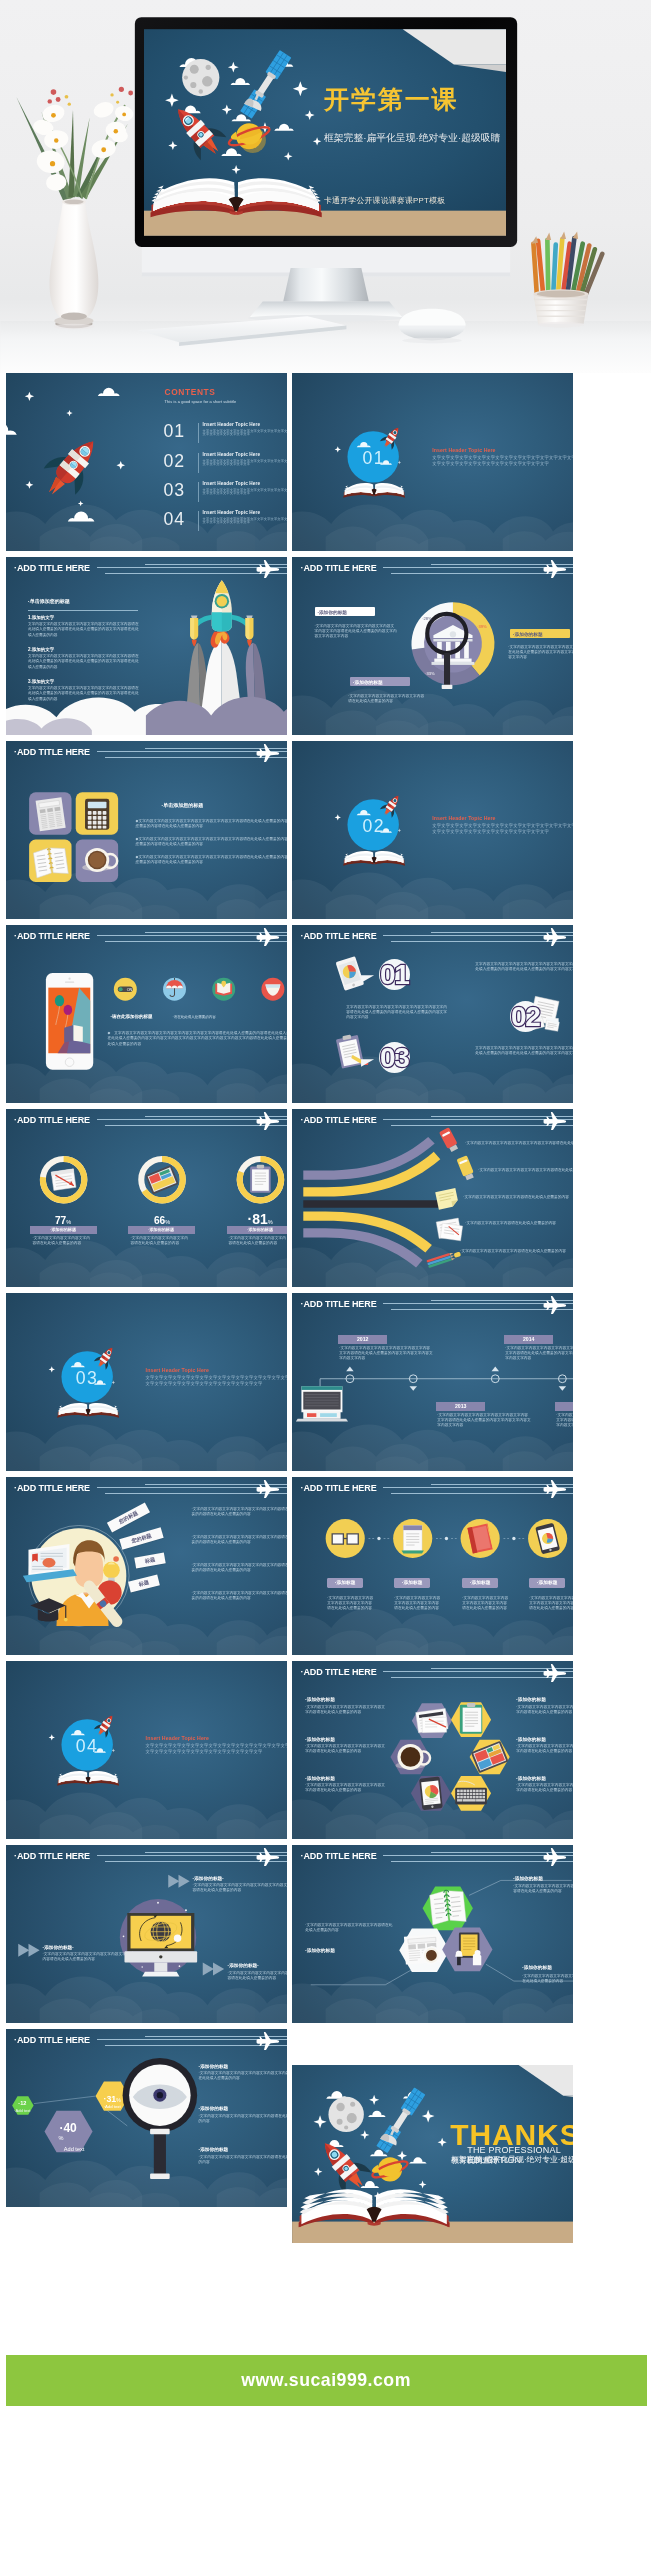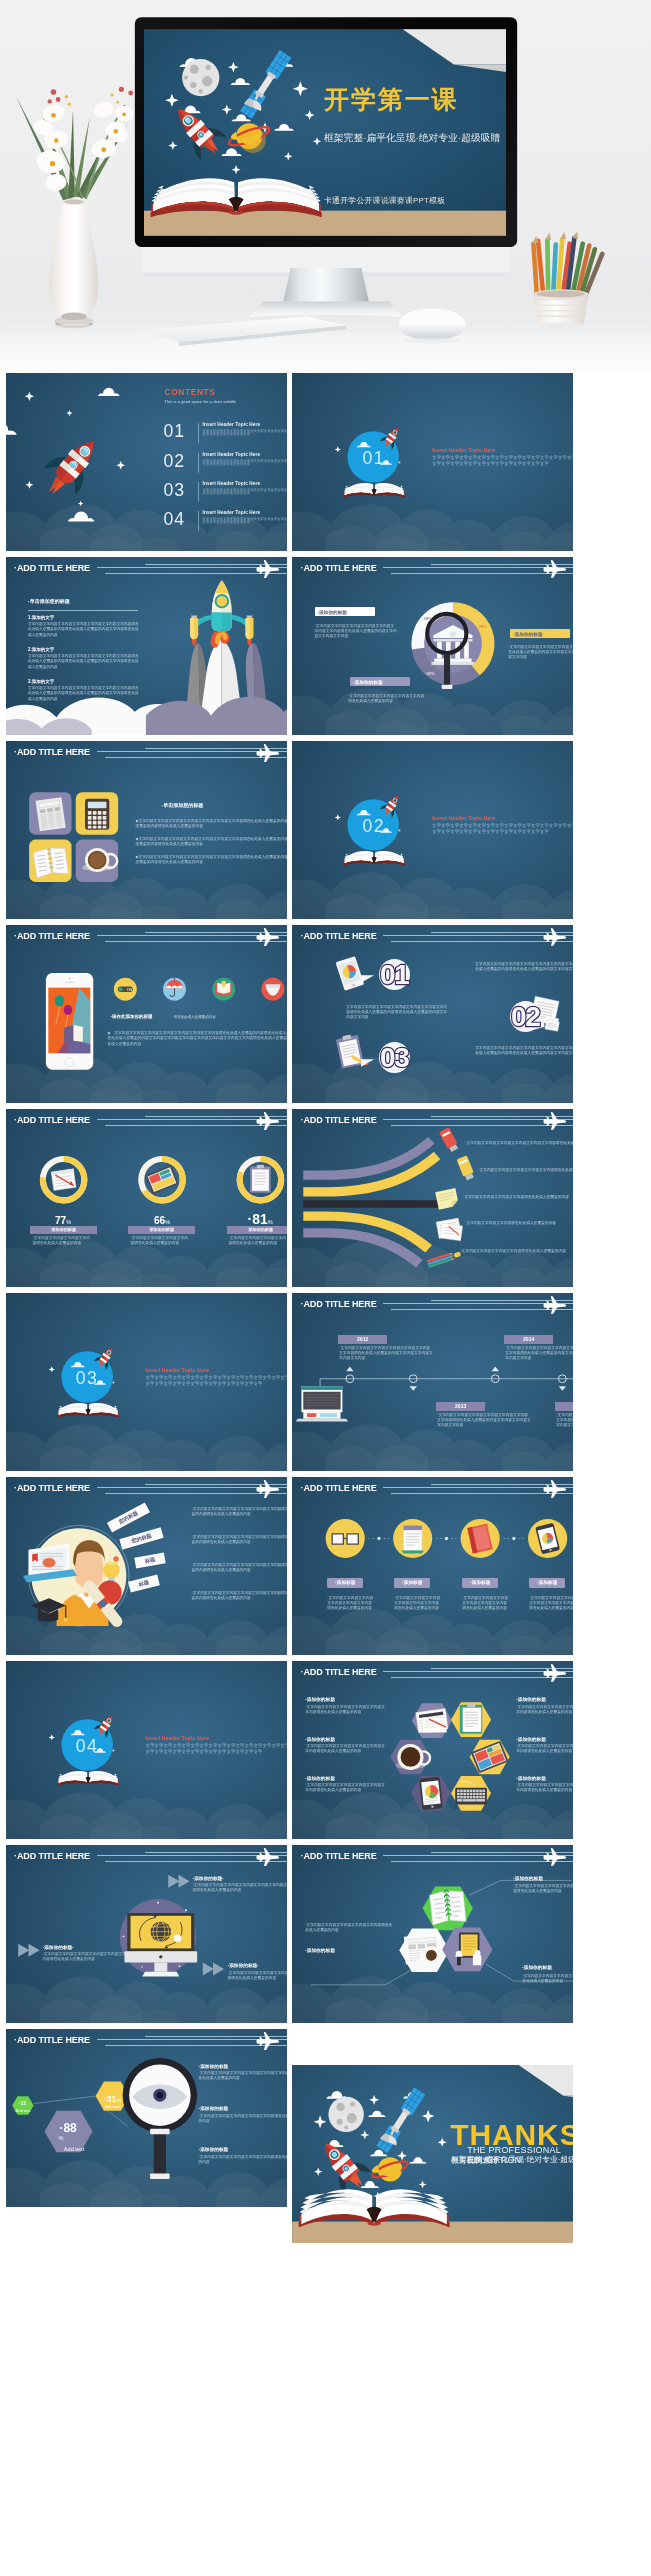--- a/index.html
+++ b/index.html
@@ -1779,21 +1779,21 @@
           <i class="hdl" style="left:139px;top:6.5px;width:145px;"></i>
           <i class="hdl" style="left:91px;top:9.7px;width:193px;"></i>
           <i class="hdl" style="left:99px;top:16px;width:184px;"></i>
           <svg class="plane" viewBox="0 0 44 34">
             <path d="M42.4 17.2 C42.4 15.6 40.4 14.8 37.6 14.6 L27.4 14.0 L26.4 13.3 C25.2 12.4 24.4 11.4 23.6 9.8 L18.2 1.2 C17.7 0.4 17.2 0 16.6 0 L15.2 0 C14.6 0 14.4 0.5 14.6 1.3 L17.6 13.4 L11.6 13.0 L9.2 9.5 C8.8 8.9 8.4 8.6 7.9 8.6 L6.8 8.6 C6.3 8.6 6.1 9.0 6.3 9.6 L7.6 12.8 L4.0 12.9 C2.0 13.2 1.0 14.2 1.0 16.0 L1.0 18.4 C1.0 20.2 2.0 21.2 4.0 21.5 L7.6 21.6 L6.3 24.8 C6.1 25.4 6.3 25.8 6.8 25.8 L7.9 25.8 C8.4 25.8 8.8 25.5 9.2 24.9 L11.6 21.4 L17.6 21.0 L14.6 33.1 C14.4 33.9 14.6 34.4 15.2 34.4 L16.6 34.4 C17.2 34.4 17.7 34.0 18.2 33.2 L23.6 24.6 C24.4 23.0 25.2 22.0 26.4 21.1 L27.4 20.4 L37.6 19.8 C40.4 19.6 42.4 18.9 42.4 17.2 Z" fill="#ffffff"></path>
           </svg>
           <div style="position:absolute;left:5.6px;top:71px;width:22.4px;text-align:center;font-size:5.6px;font-weight:bold;color:#ffffff;">·12</div>
 <div style="position:absolute;left:3.7px;top:80px;width:26px;text-align:center;font-size:4.1px;color:#eef3f7;line-height:1.2;">·Add text</div>
 <div style="position:absolute;left:88px;top:59px;width:37px;text-align:center;"><span style="font-size:8.8px;font-weight:bold;color:#ffffff;">·31</span><span style="font-size:5px;color:#ffffff;">%</span></div>
 <div style="position:absolute;left:86px;top:75px;width:41px;text-align:center;font-size:4.3px;color:#ffffff;">·Add text</div>
-<div style="position:absolute;left:40px;top:89px;width:45px;text-align:center;"><span style="font-size:12px;font-weight:bold;color:#ffffff;">·88</span></div>
+<div style="position:absolute;left:40px;top:89px;width:45px;text-align:center;"><span style="font-size:12px;font-weight:bold;color:#ffffff;">·40</span></div>
 <div style="position:absolute;left:49px;top:106px;width:13px;text-align:center;font-size:5.6px;color:#ffffff;">%</div>
 <div style="position:absolute;left:48px;top:117px;width:41px;font-size:5.6px;text-align:center;line-height:1.35;color:#ffffff;line-height:1.35;">Add text</div>
           <div style="position:absolute;left:193px;top:34px;font-size:4.7px;font-weight:bold;color:#ffffff;">·添加你的标题</div>
           <div style="position:absolute;left:193px;top:42px;width:112px;font-size:3.7px;color:#c3d8e6;line-height:1.38;word-break:break-all;letter-spacing:0.05px;font-family:&quot;DejaVu Sans&quot;,sans-serif;">·文字内容文字内容文字内容文字内容文字内容文字内容文字内容请在此处填入您需要的内容</div>
           <div style="position:absolute;left:193px;top:76px;font-size:4.7px;font-weight:bold;color:#ffffff;">·添加你的标题</div>
           <div style="position:absolute;left:193px;top:85px;width:112px;font-size:3.7px;color:#c3d8e6;line-height:1.38;word-break:break-all;letter-spacing:0.05px;font-family:&quot;DejaVu Sans&quot;,sans-serif;">·文字内容文字内容文字内容文字内容文字内容请在此处填入您需要的内容</div>
           <div style="position:absolute;left:193px;top:117px;font-size:4.7px;font-weight:bold;color:#ffffff;">·添加你的标题</div>
           <div style="position:absolute;left:193px;top:126px;width:112px;font-size:3.7px;color:#c3d8e6;line-height:1.38;word-break:break-all;letter-spacing:0.05px;font-family:&quot;DejaVu Sans&quot;,sans-serif;">·文字内容文字内容文字内容文字内容文字内容请在此处填入您需要的内容</div>
         </div>
         <div class="slide" style="background:radial-gradient(104% 120% at 50% 40%, #3a6c8e 0%, #2e5f80 26%, #28526f 50%, #214861 74%, #1a4059 100%);margin-top:36px;">
@@ -1897,16 +1897,17 @@
 </svg>
           <div style="position:absolute;left:158px;top:52px;font-size:30px;font-weight:bold;color:#f7c325;letter-spacing:0.9px;line-height:35px;font-family:&quot;Liberation Sans&quot;,sans-serif;">THANKS</div>
 <div style="position:absolute;left:175px;top:80px;font-size:9px;color:#eef2f5;letter-spacing:0.2px;">THE PROFESSIONAL EDUCATION</div>
 <div style="position:absolute;left:159px;top:90px;width:147px;font-size:7.8px;color:#eef2f5;line-height:1.35;">框架完整·扁平化呈现·绝对专业·超级吸睛</div>
 <div style="position:absolute;left:159px;top:90px;font-size:7.8px;color:#eef2f5;">教育机构宣传</div>
         </div>
       </div>
 </div>
 <div class="footer-wrap">
 <div class="gapwhite"></div>
+<div class="banner b2">www.sucai999.com</div>
 <div class="tailwhite"></div>
 </div>
 </div>
 
 
 </body></html>

